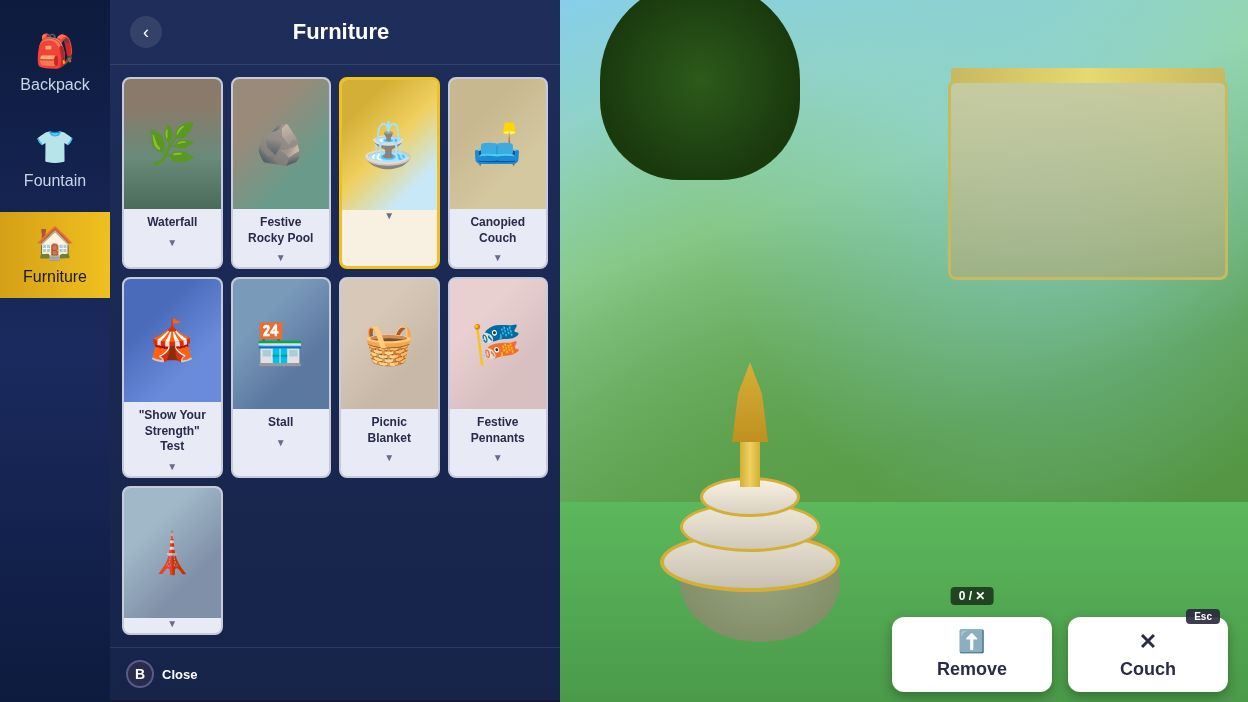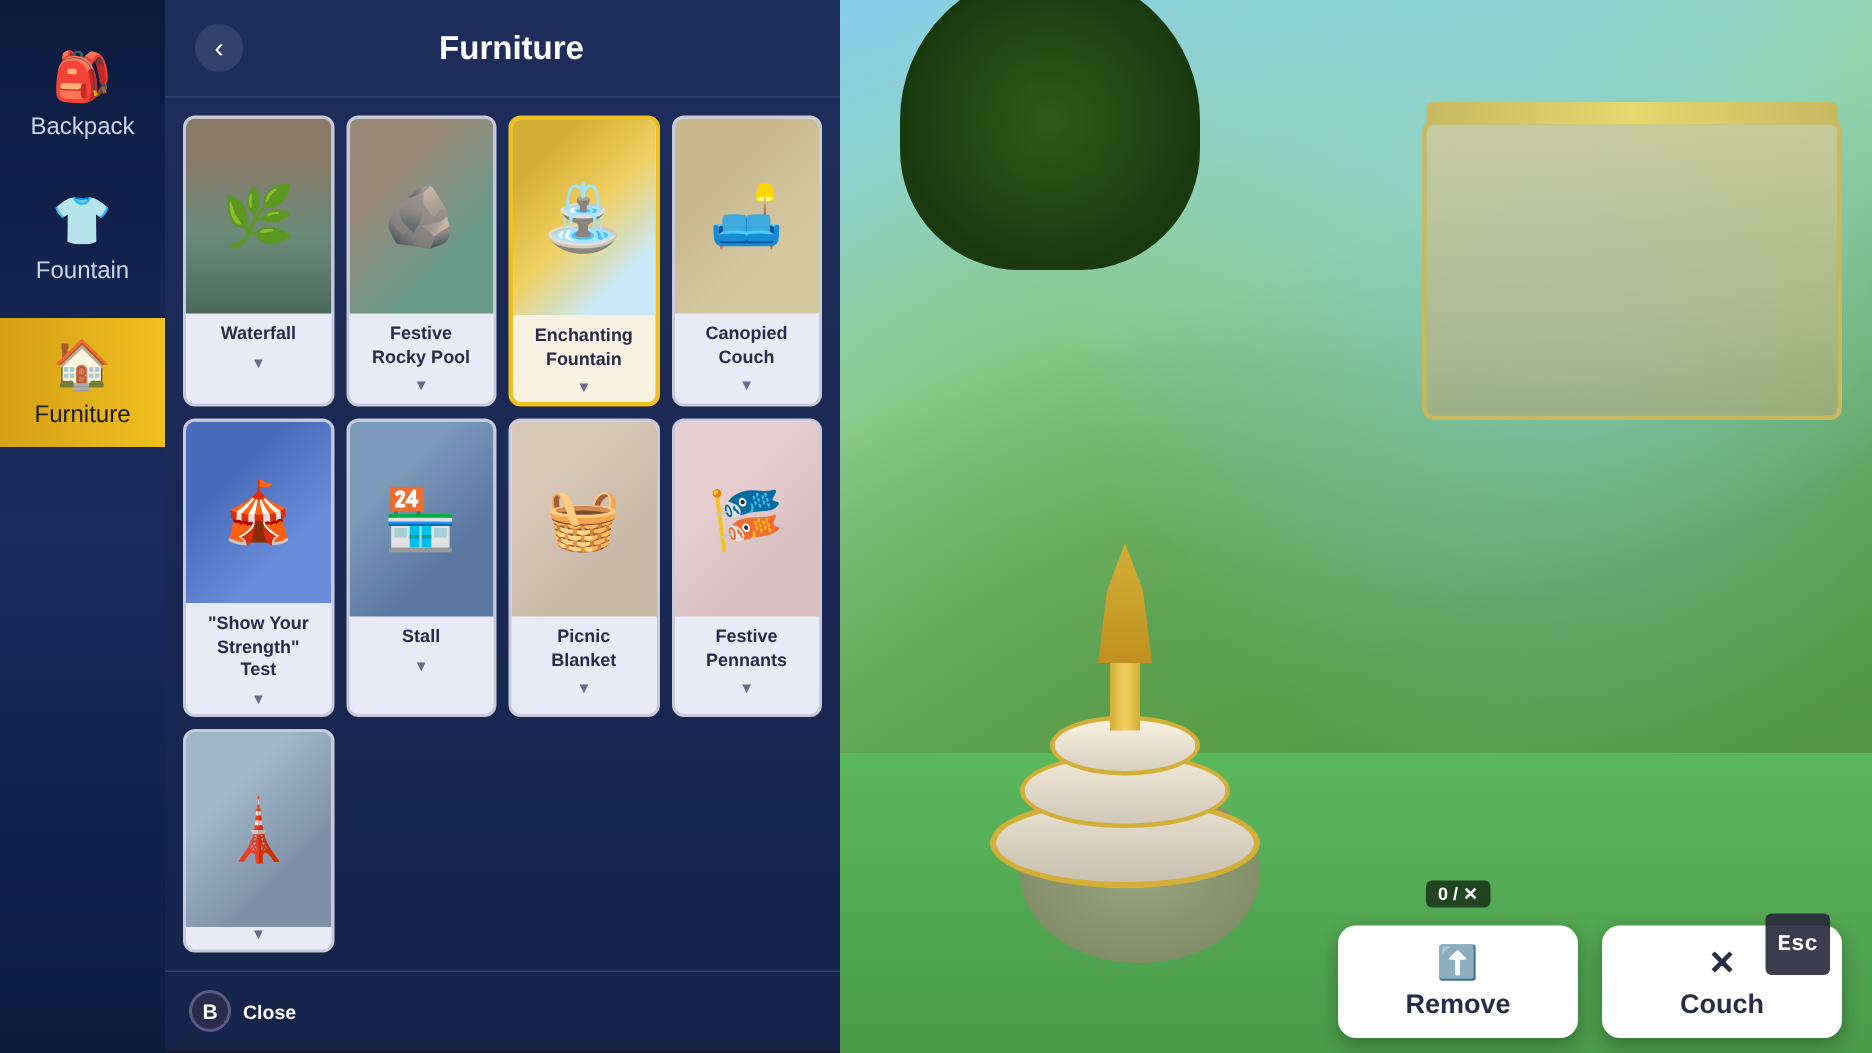--- a/index.html
+++ b/index.html
@@ -352,25 +352,24 @@
       min-width: 160px;
       box-shadow: 0 4px 12px rgba(0,0,0,0.3);
     }
 
     .esc-badge {
       position: absolute;
       top: -8px;
       right: 8px;
       background: rgba(40,40,60,0.9);
       color: white;
-      font-size: 15px;
-      padding: 12px 8px;
+      font-size: 10px;
+      padding: 2px 8px;
       border-radius: 4px;
       font-weight: bold;
-      font-family: Liberation Mono, monospace;
     }
 
     .remove-icon-container {
       position: relative;
       display: flex;
       align-items: center;
       gap: 8px;
     }
 
     .slot-indicator {
@@ -497,21 +496,20 @@
     </div>
 
     <div class="item-card">
       <div class="item-image-area img-rocky-pool"></div>
       <div class="item-name">Festive Rocky Pool</div>
       <div class="item-chevron">▼</div>
     </div>
 
     <div class="item-card selected">
       <div class="item-image-area img-fountain"></div>
-      <div class="item-name">Enchanting Fountain</div>
       <div class="item-chevron">▼</div>
     </div>
 
     <div class="item-card">
       <div class="item-image-area img-couch"></div>
       <div class="item-name">Canopied Couch</div>
       <div class="item-chevron">▼</div>
     </div>
 
     <div class="item-card">

